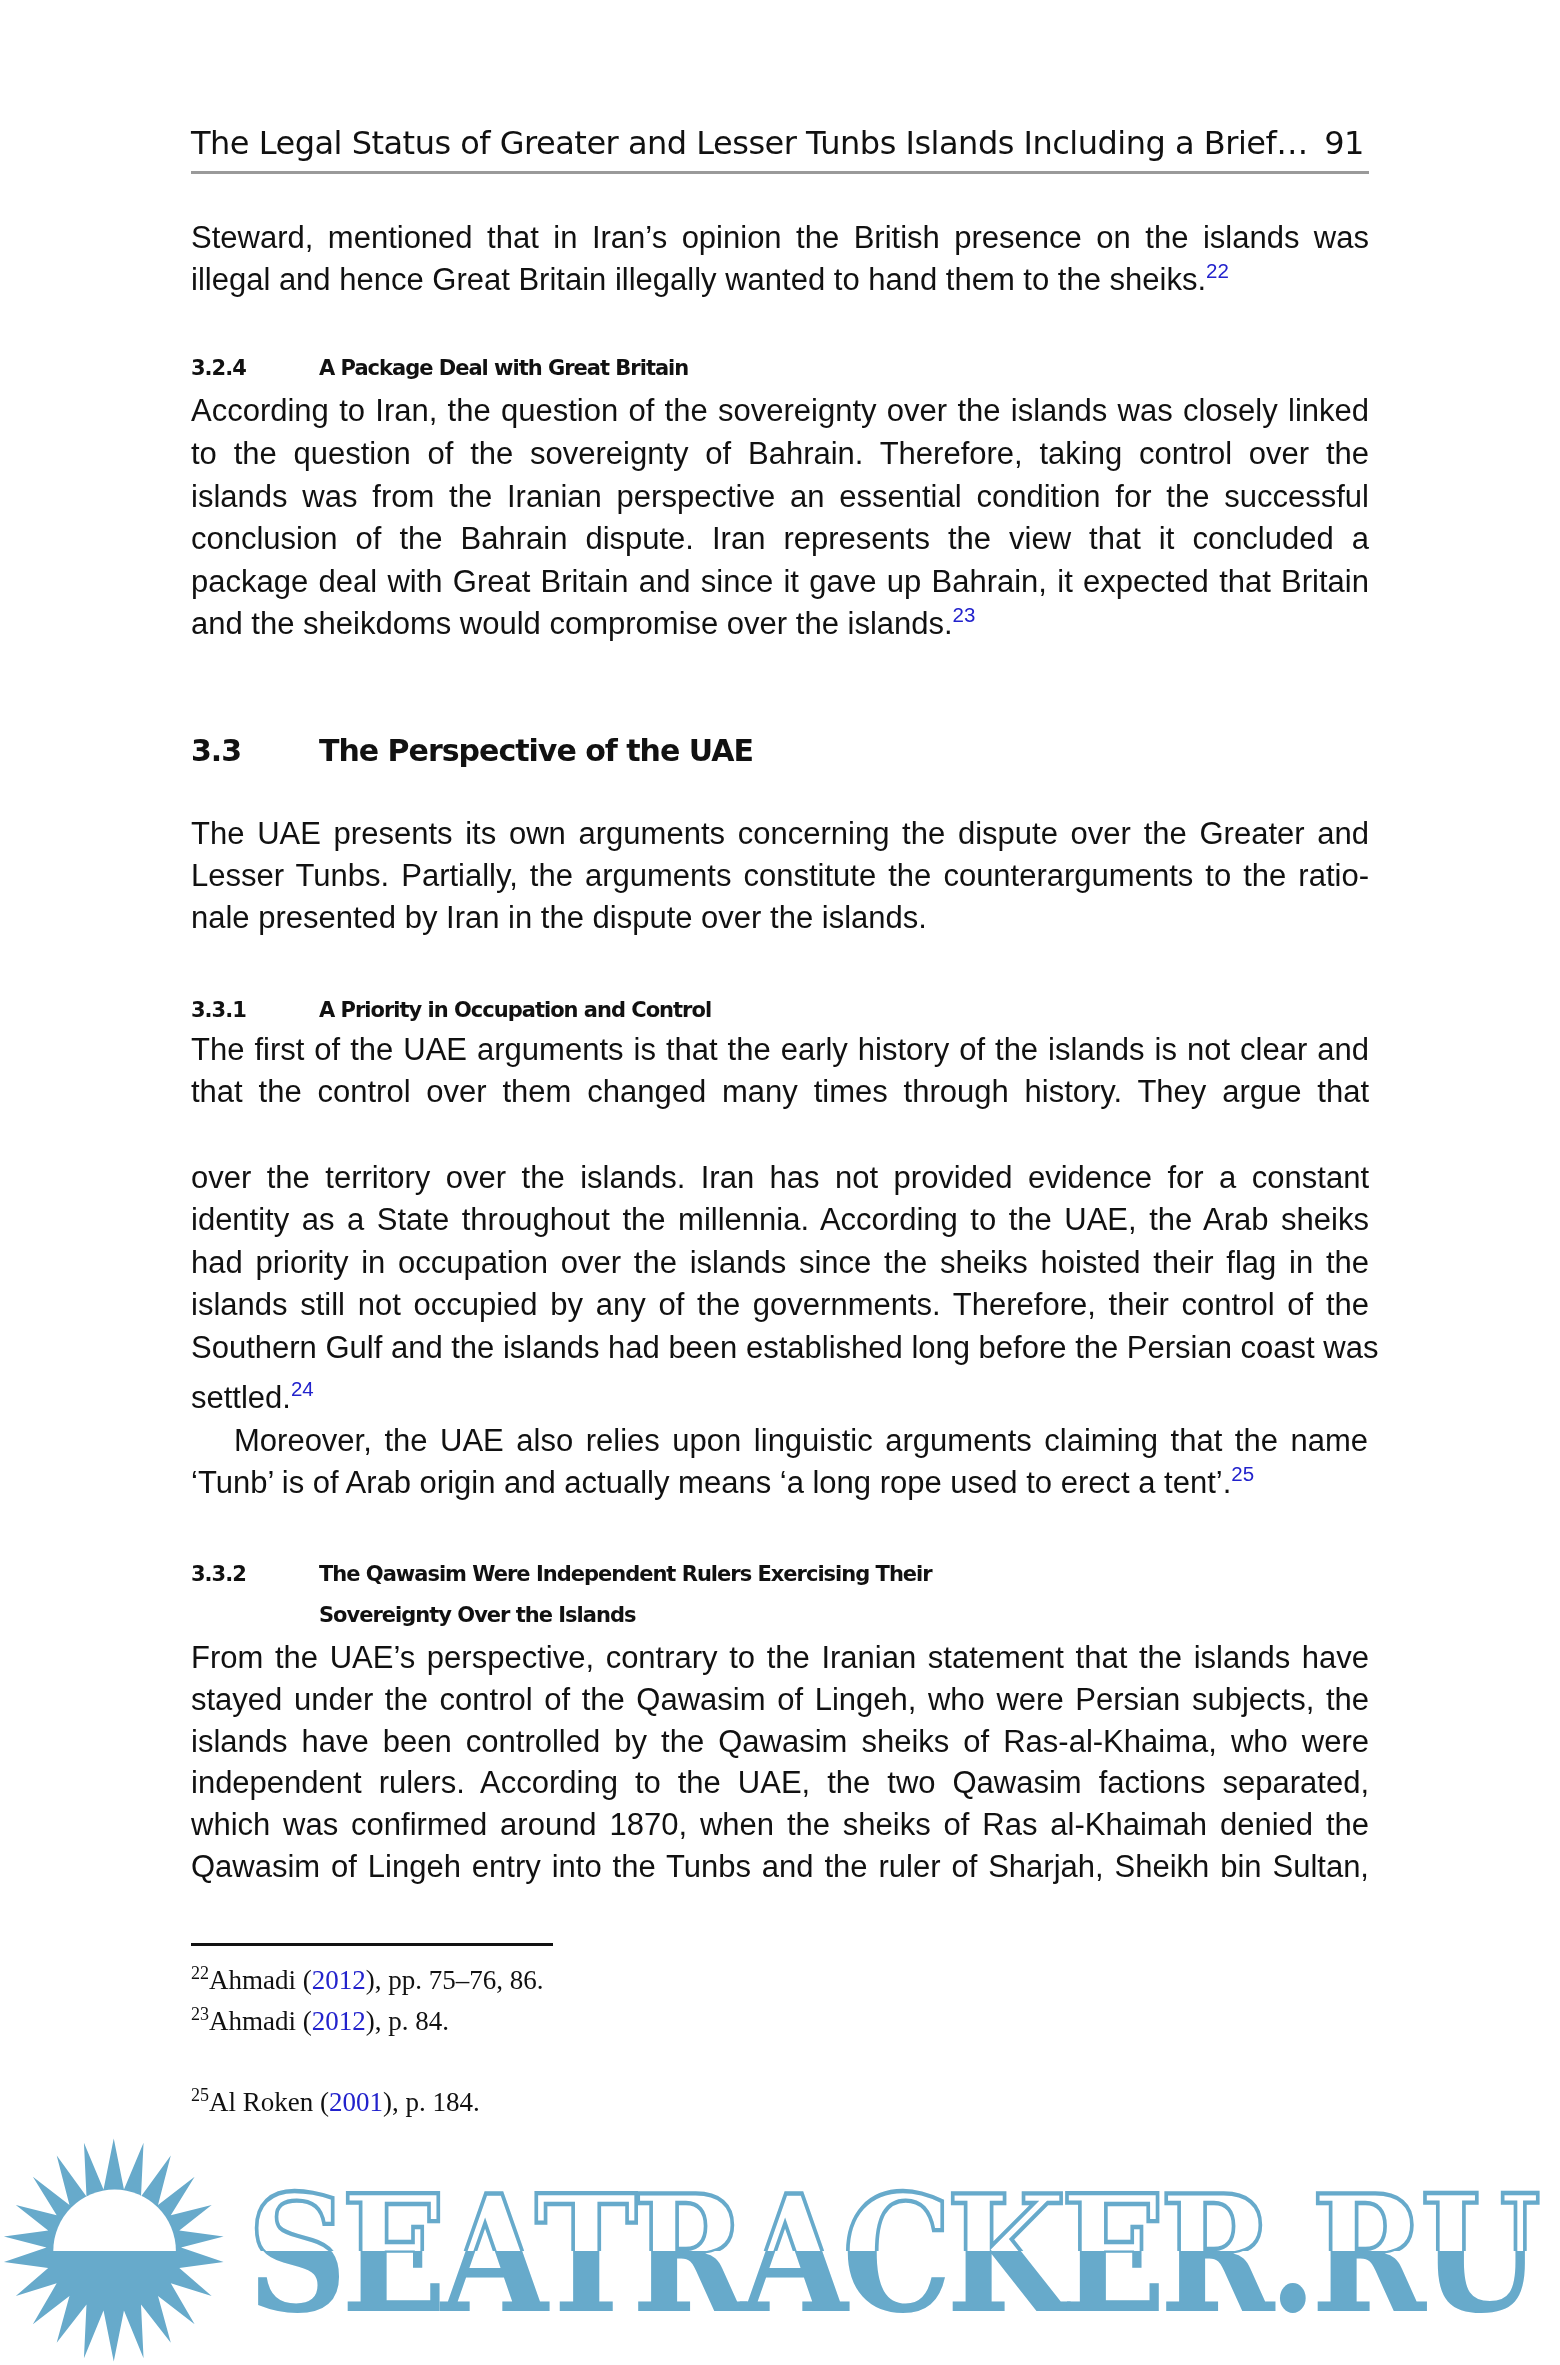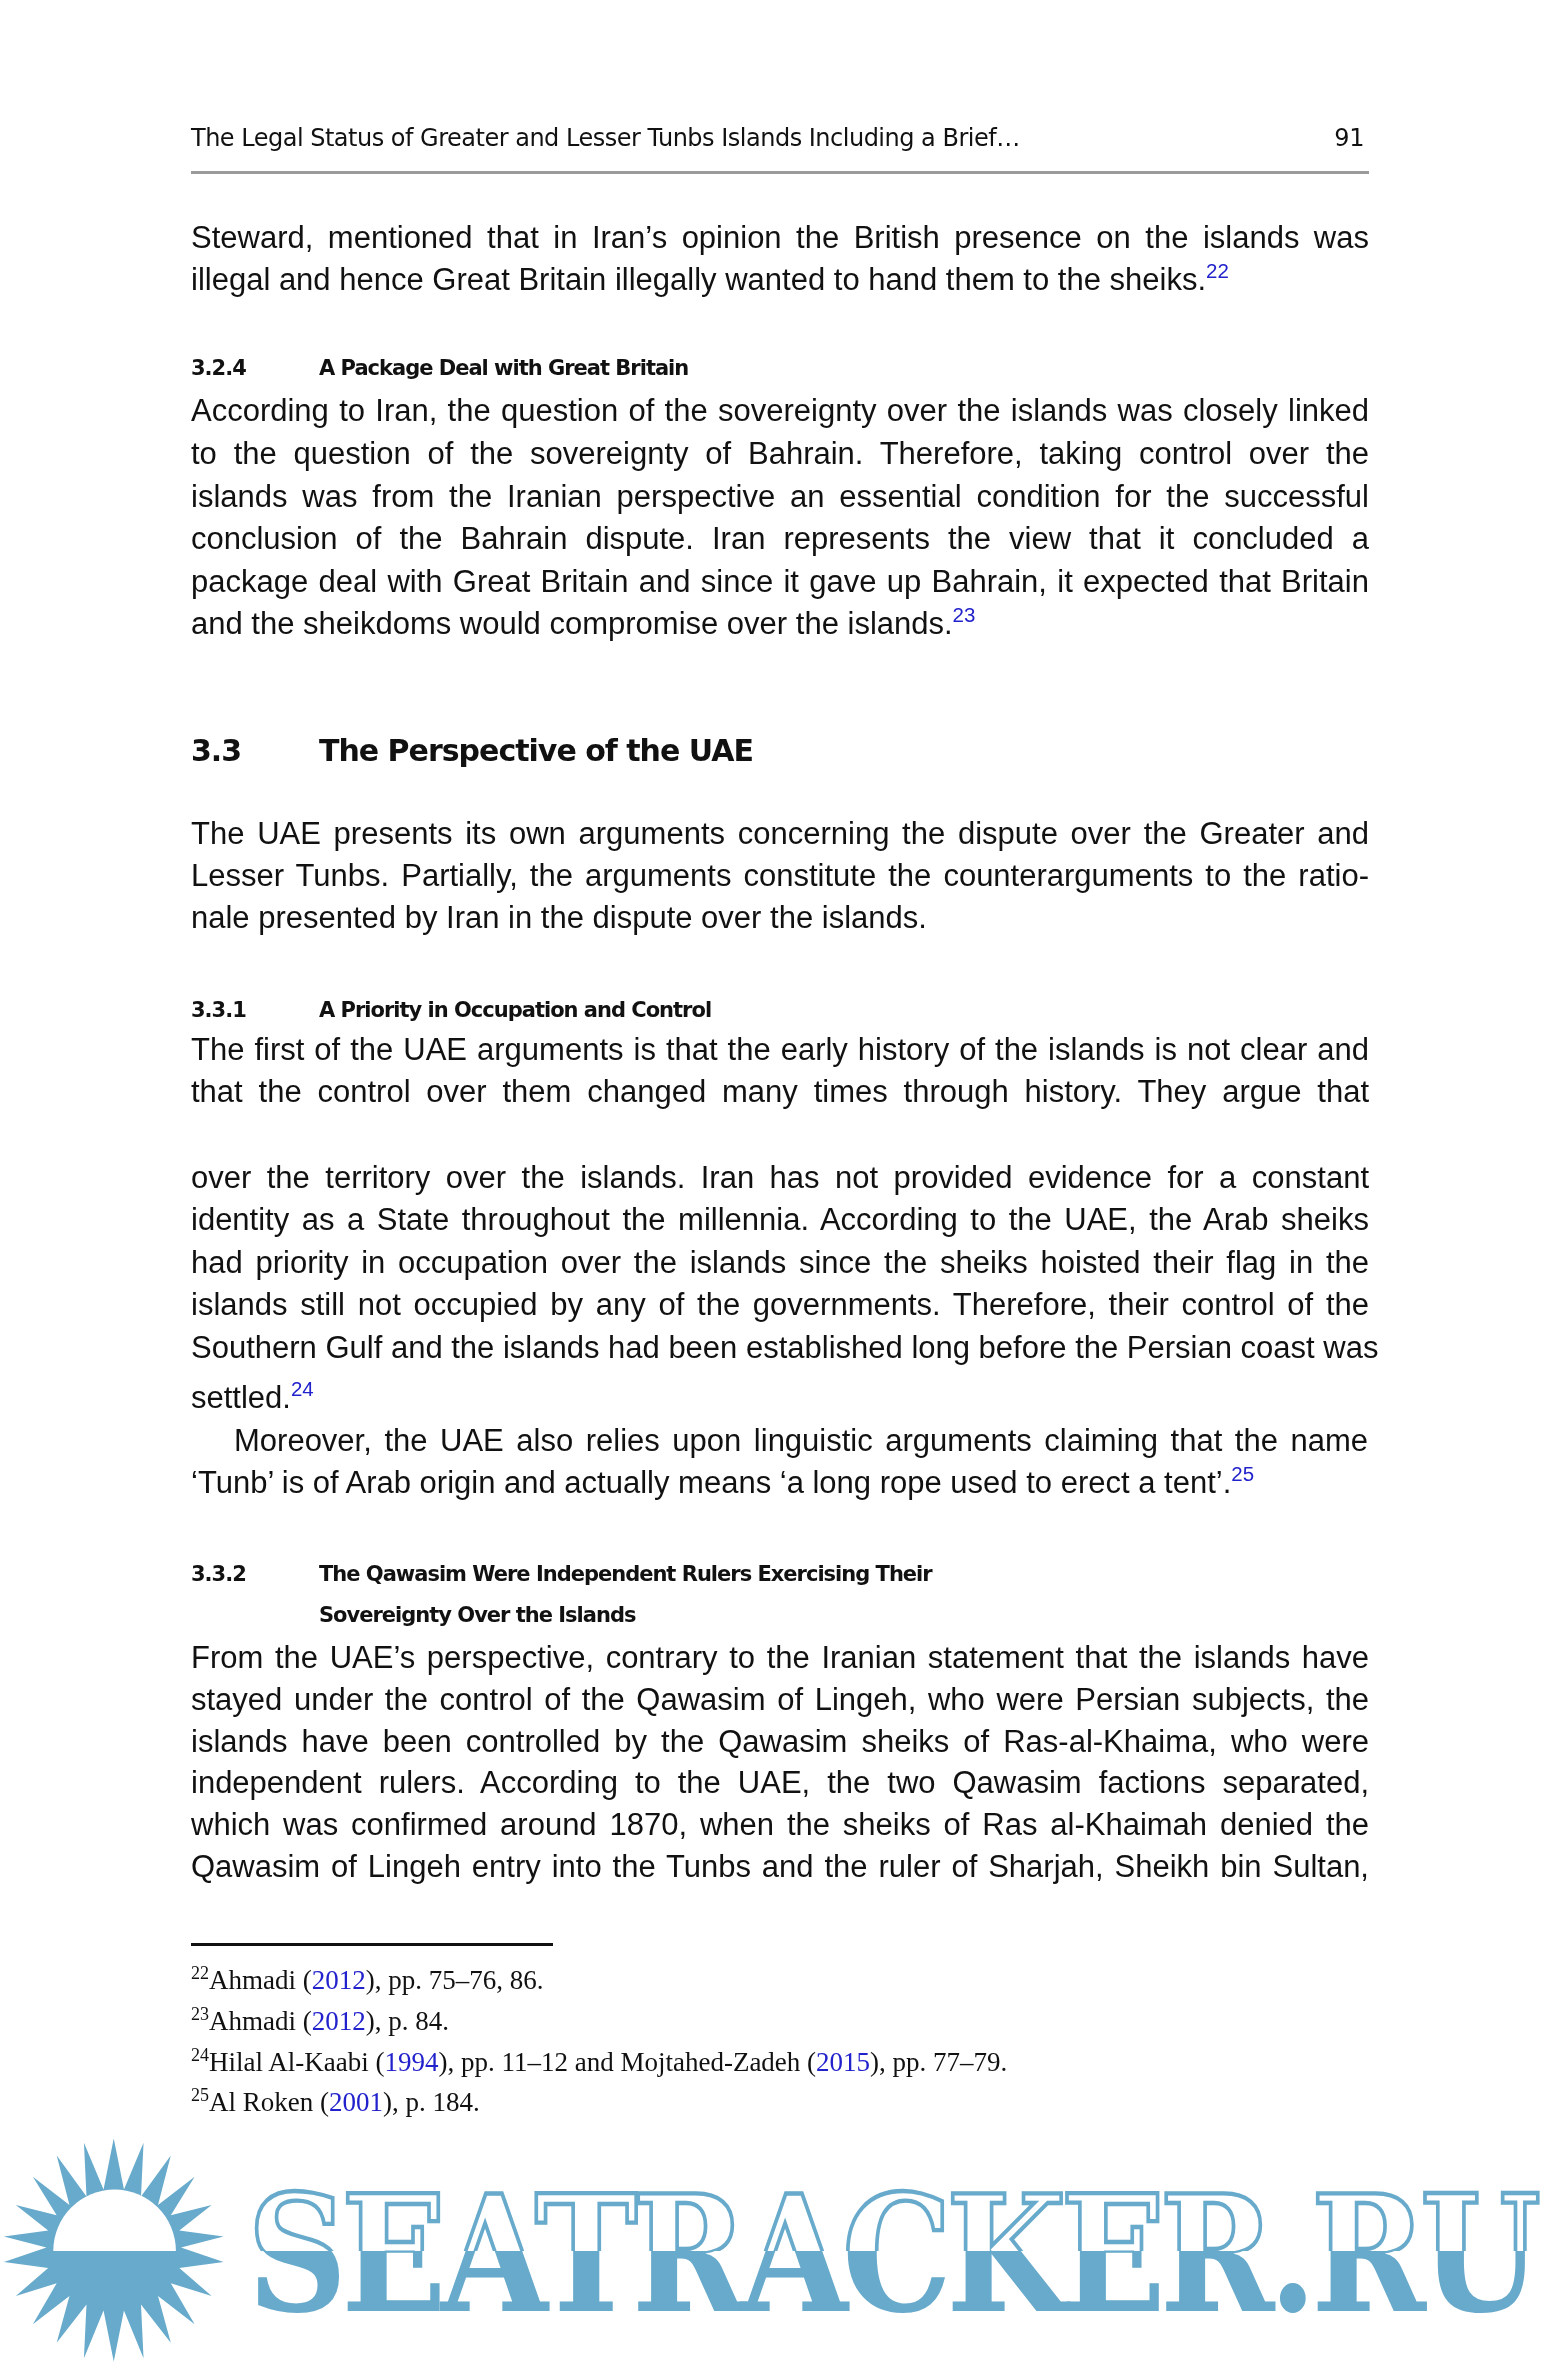--- a/index.html
+++ b/index.html
@@ -1,20 +1,20 @@
 <!DOCTYPE html>
 <html style="font-size:13.6px"><head>
 <meta charset="utf-8">
 <style>
   html, body { margin: 0; padding: 0; background: #ffffff; }
   body { width: 1560px; height: 2366px; position: relative; overflow: hidden; }
   .page { position: absolute; left: 0; top: 0; width: 1560px; height: 2366px; }
   .running-head {
     position: absolute; left: 191px; top: 124px; width: 1178px; height: 34px;
-    font-family: "DejaVu Sans", sans-serif; font-size: 24px; color: #111;
+    font-family: "DejaVu Sans", sans-serif; font-size: 32px; color: #111;
     letter-spacing: -0.5px;
   }
   .running-head .title { position: absolute; left: 0; top: 0; white-space: nowrap; }
   .running-head .pagenum { position: absolute; right: 5.1px; top: 0; }
   .head-rule { position: absolute; left: 191px; top: 171px; width: 1178px; height: 3.4px; background: #9a9a9a; }
 
   .line {
     position: absolute; left: 191px; width: 1178px; height: 43px;
     font-family: Liberation Sans, sans-serif; font-size: 31px; color: #111;
     text-align: justify; text-align-last: justify; white-space: nowrap; line-height: 43px;
@@ -103,23 +103,20 @@
   <div class="line" style="top:1803px">which was confirmed around 1870, when the sheiks of Ras al-Khaimah denied the</div>
   <div class="line" style="top:1845px">Qawasim of Lingeh entry into the Tunbs and the ruler of Sharjah, Sheikh bin Sultan,</div>
 
   <div class="fn-rule"></div>
   <div class="fn" style="top:1962px">
     <span class="fnnum">22</span><span>Ahmadi (</span><span class="yr">2012</span><span>), pp. 75–76, 86.</span>
   </div>
   <div class="fn" style="top:2003px">
     <span class="fnnum">23</span><span>Ahmadi (</span><span class="yr">2012</span><span>), p. 84.</span>
   </div>
-  <div class="fn" style="top:2044px">
-    <span class="fnnum">24</span><span>Hilal Al-Kaabi (</span><span class="yr">1994</span><span>), pp. 11–12 and Mojtahed-Zadeh (</span><span class="yr">2015</span><span>), pp. 77–79.</span>
-  </div>
   <div class="fn" style="top:2084px">
     <span class="fnnum">25</span><span>Al Roken (</span><span class="yr">2001</span><span>), p. 184.</span>
   </div>
 
   <svg class="watermark" viewBox="0 0 1831 276" xmlns="http://www.w3.org/2000/svg">
     <defs>
       <clipPath id="bottomHalf">
           <rect x="0" y="142" width="1831" height="134"></rect>
         </clipPath>
       <clipPath id="topHalf">

